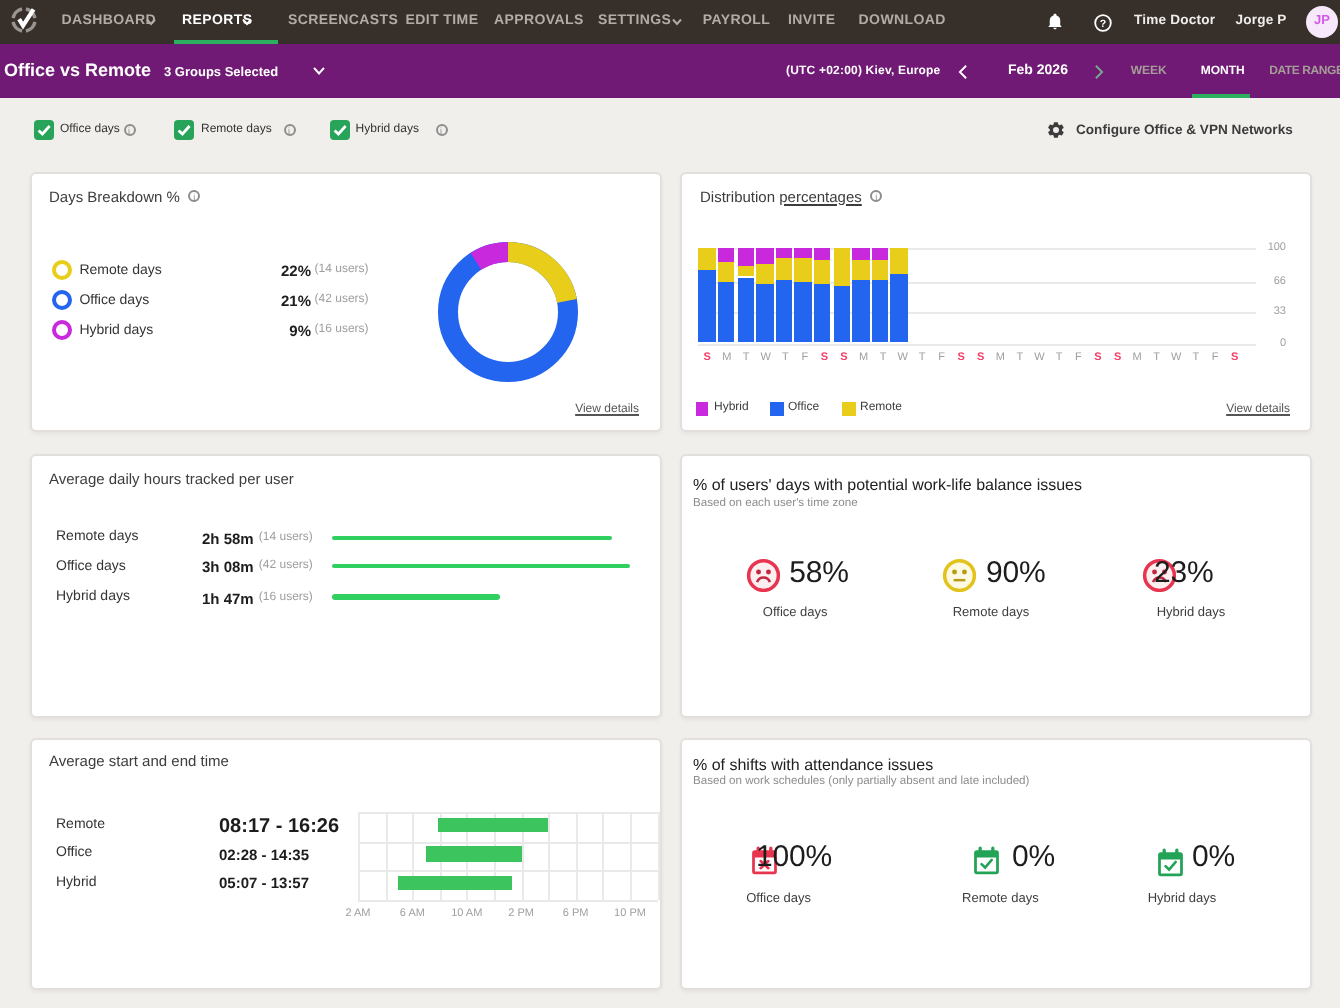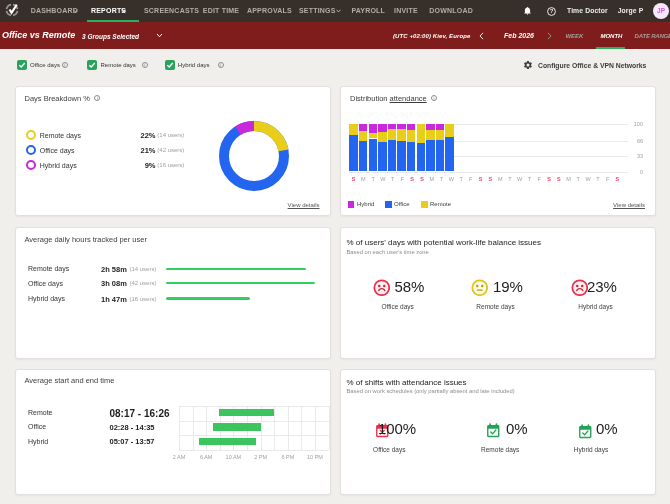--- a/index.html
+++ b/index.html
@@ -1,20 +1,20 @@
 <!DOCTYPE html>
 <html><head>
 <meta charset="utf-8">
 <style>
 * { margin:0; padding:0; box-sizing:border-box; }
 html,body { width:670px; height:504px; font-family:"Liberation Sans", sans-serif; background:#f1efec; overflow:hidden; position:relative; }
 .abs { position:absolute; }
 .topbar { position:absolute; left:0; top:0; width:670px; height:22px; background:#362f2a; }
 .nav-item { position:absolute; top:0; height:22px; line-height:21px; font-size:7px; font-weight:bold; letter-spacing:0.2px; color:#b3aca6; white-space:nowrap; }
-.subbar { position:absolute; left:0; top:22px; width:670px; height:27px; background:#7f1d1d; color:#fff;font-style:italic; }
+.subbar { position:absolute; left:0; top:22px; width:670px; height:27px; background:#701a75; color:#fff; }
 .card { position:absolute; background:#fff; border:1px solid #e2dfdc; border-radius:3px; box-shadow:0 1px 2px rgba(0,0,0,0.05); }
 .h3 { position:absolute; left:9px; top:6.5px; font-size:7.5px; color:#3d3d3d; white-space:nowrap; }
 .h4 { position:absolute; left:5.5px; top:10px; font-size:8px; font-weight:normal; color:#212121; white-space:nowrap; }
 .subt { position:absolute; left:5.5px; top:20.5px; font-size:5.8px; color:#8c8c8c; white-space:nowrap; }
 .view { position:absolute; right:10px; bottom:7px; font-size:6px; color:#555; text-decoration:underline; }
 .info { display:inline-block; width:6px; height:6px; border:0.8px solid #8d8d8d; border-radius:50%; color:#8d8d8d; font-size:4.5px; line-height:6px; text-align:center; font-style:normal; vertical-align:0.5px; }
 .pct { font-size:15px; color:#1d1d1d; letter-spacing:-0.1px; }
 .slab { position:absolute; font-size:6.5px; color:#3d3d3d; transform:translateX(-50%); white-space:nowrap; }
 </style>
 </head>
@@ -127,21 +127,21 @@
 
   <svg width="70" height="70" viewBox="0 0 70 70" style="position:absolute;left:203.5px;top:34px">
     <circle cx="35" cy="35" r="30" fill="none" stroke="#2465ef" stroke-width="10"></circle>
     <circle cx="35" cy="35" r="30" fill="none" stroke="#e8ce1a" stroke-width="10" stroke-dasharray="41.47 147.1" transform="rotate(-90 35 35)"></circle>
     <circle cx="35" cy="35" r="30" fill="none" stroke="#c829dd" stroke-width="10" stroke-dasharray="16.96 171.5" transform="rotate(-122.4 35 35)"></circle>
   </svg>
   <span class="view">View details</span>
 </div>
 
 <div class="card" style="left:340px;top:86px;width:316px;height:130px">
-  <span class="h3">Distribution <span style="text-decoration:underline">attendance</span> &nbsp;<span class="info">i</span></span>
+  <span class="h3">Distribution <span style="text-decoration:underline">percentages</span> &nbsp;<span class="info">i</span></span>
 <div style="position:absolute;left:8px;top:37.4px;width:279px;height:1px;background:#e9e9e9"></div>
 <span style="position:absolute;left:288px;top:34.4px;width:14px;text-align:right;font-size:5.5px;color:#9e9e9e">100</span>
 <div style="position:absolute;left:8px;top:53.5px;width:279px;height:1px;background:#e9e9e9"></div>
 <span style="position:absolute;left:288px;top:50.5px;width:14px;text-align:right;font-size:5.5px;color:#9e9e9e">66</span>
 <div style="position:absolute;left:8px;top:69.2px;width:279px;height:1px;background:#e9e9e9"></div>
 <span style="position:absolute;left:288px;top:66.2px;width:14px;text-align:right;font-size:5.5px;color:#9e9e9e">33</span>
 <div style="position:absolute;left:8px;top:84.5px;width:279px;height:1px;background:#e9e9e9"></div>
 <span style="position:absolute;left:288px;top:81.5px;width:14px;text-align:right;font-size:5.5px;color:#9e9e9e">0</span>
 <div style="position:absolute;left:8.3px;top:37.4px;width:8.6px;height:0.00px;background:#c829dd"></div>
     <div style="position:absolute;left:8.3px;top:37.40px;width:8.6px;height:10.81px;background:#e8ce1a"></div>
@@ -240,29 +240,29 @@
       <path d="M7.6 16.6 a4.6 4.6 0 0 1 8.8 0" fill="none" stroke="#c2283f" stroke-width="1.7"></path>
     </svg>
   <span class="pct abs" style="left:53.6px;top:50px">58%</span>
   <span class="slab" style="left:56.6px;top:75px">Office days</span>
   <svg width="17.5" height="17.5" viewBox="0 0 24 24" style="position:absolute;left:129.6px;top:50.5px">
 <circle cx="12" cy="12" r="10.2" fill="#fdf9e2" stroke="#e3c21b" stroke-width="2.4"></circle>
 <circle cx="8.6" cy="9.6" r="1.7" fill="#b89d14"></circle>
       <circle cx="15.4" cy="9.6" r="1.7" fill="#b89d14"></circle>
       <path d="M8 15.2 h8" fill="none" stroke="#b89d14" stroke-width="1.7"></path>
     </svg>
-  <span class="pct abs" style="left:152px;top:50px">19%</span>
+  <span class="pct abs" style="left:152px;top:50px">90%</span>
   <span class="slab" style="left:154.5px;top:75px">Remote days</span>
   <svg width="17.5" height="17.5" viewBox="0 0 24 24" style="position:absolute;left:229.6px;top:50.5px">
 <circle cx="12" cy="12" r="10.2" fill="#fdeef0" stroke="#e8344e" stroke-width="2.4"></circle>
 <circle cx="8.6" cy="9.6" r="1.7" fill="#c2283f"></circle>
       <circle cx="15.4" cy="9.6" r="1.7" fill="#c2283f"></circle>
       <path d="M7.6 16.6 a4.6 4.6 0 0 1 8.8 0" fill="none" stroke="#c2283f" stroke-width="1.7"></path>
     </svg>
-  <span class="pct abs" style="left:246px;top:50px">23%</span>
+  <span class="pct abs" style="left:236px;top:50px">23%</span>
   <span class="slab" style="left:254.5px;top:75px">Hybrid days</span>
 </div>
 
 <div class="card" style="left:14.5px;top:368.5px;width:316px;height:126px">
   <span class="h3">Average start and end time</span>
   <span class="abs" style="left:12.5px;top:39.3px;font-size:7px;color:#333">Remote</span>
   <span class="abs" style="left:94px;top:38.5px;font-size:10px;font-weight:bold;color:#1d1d1d">08:17 - 16:26</span>
   <span class="abs" style="left:12.5px;top:53.8px;font-size:7px;color:#333">Office</span>
   <span class="abs" style="left:94px;top:53px;font-size:7.5px;font-weight:bold;color:#1d1d1d">02:28 - 14:35</span>
   <span class="abs" style="left:12.5px;top:68.3px;font-size:7px;color:#333">Hybrid</span>

